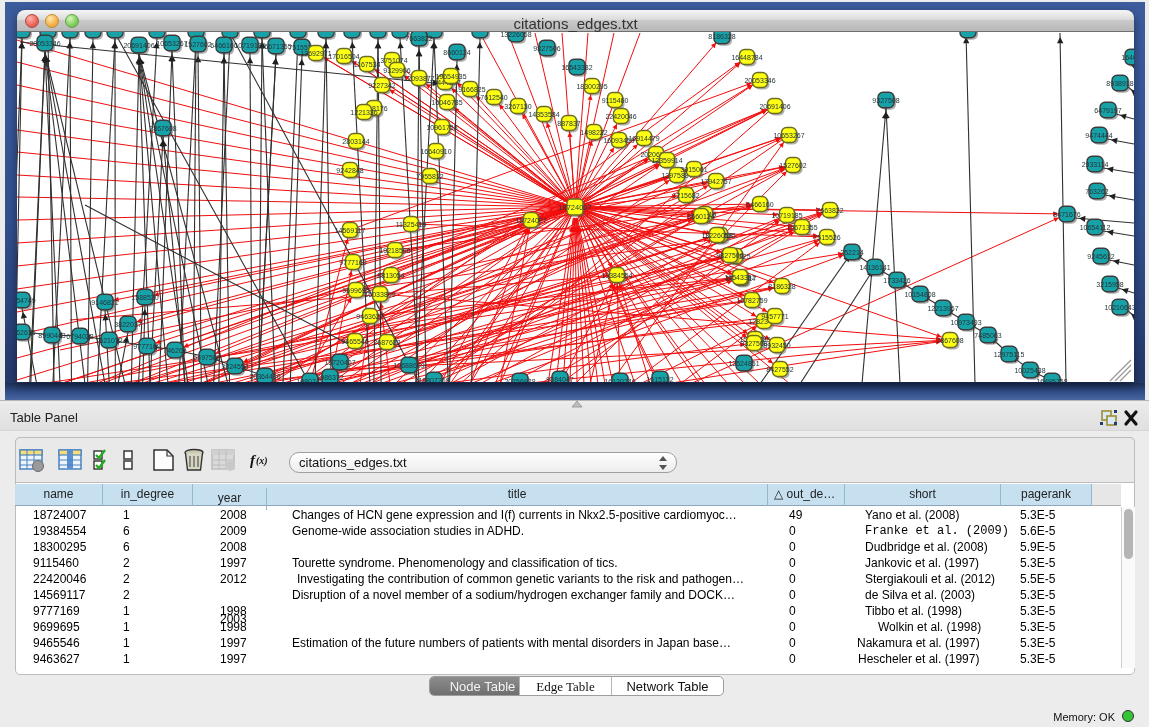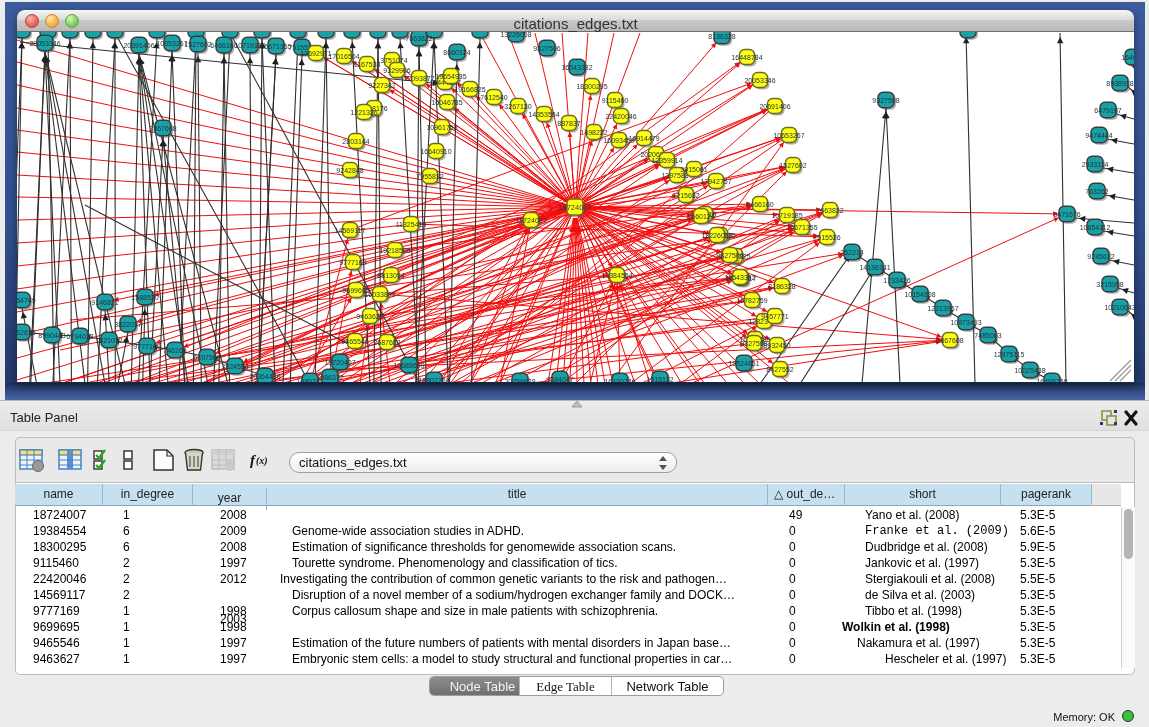--- a/index.html
+++ b/index.html
@@ -1087,102 +1087,100 @@
 <div class="thc" style="left:103px;width:90px;top:484px;">in_degree</div>
 <div class="thc" style="left:193px;width:74px;top:488px;">year</div>
 <div class="thc" style="left:267px;width:501px;top:484px;">title</div>
 <div class="thc" style="left:768px;width:77px;top:484px;text-align:left;padding-left:6px;">△ out_de…</div>
 <div class="thc" style="left:845px;width:156px;top:484px;">short</div>
 <div class="thc" style="left:1001px;width:91px;top:484px;">pagerank</div>
 <div class="trow" style="top:507px;">
 <span style="left:18px;">18724007</span>
     <span style="left:108px;">1</span>
     <span style="left:205px;">2008</span>
+    <span style="left:277px;width:485px;">Changes of HCN gene expression and I(f) currents in Nkx2.5-positive cardiomyoc…</span>
     <span style="left:774px;">49</span>
     <span style="left:850px;">Yano et al. (2008)</span>
     <span style="left:1005px;">5.3E-5</span>
   </div>
 <div class="trow" style="top:523px;">
 <span style="left:18px;">19384554</span>
     <span style="left:108px;">6</span>
     <span style="left:205px;">2009</span>
     <span style="left:277px;width:485px;">Genome-wide association studies in ADHD.</span>
     <span style="left:774px;">0</span>
     <span style="left:850px;font-family:Liberation Mono, monospace;">Franke et al. (2009)</span>
     <span style="left:1005px;">5.6E-5</span>
   </div>
 <div class="trow" style="top:539px;">
 <span style="left:18px;">18300295</span>
     <span style="left:108px;">6</span>
     <span style="left:205px;">2008</span>
-    <span style="left:277px;width:485px;">Estimation of significance thresholds for genomewide association scans.</span>
     <span style="left:774px;">0</span>
     <span style="left:850px;">Dudbridge et al. (2008)</span>
     <span style="left:1005px;">5.9E-5</span>
   </div>
 <div class="trow" style="top:555px;">
 <span style="left:18px;">9115460</span>
     <span style="left:108px;">2</span>
     <span style="left:205px;">1997</span>
     <span style="left:277px;width:485px;">Tourette syndrome. Phenomenology and classification of tics.</span>
     <span style="left:774px;">0</span>
     <span style="left:850px;">Jankovic et al. (1997)</span>
     <span style="left:1005px;">5.3E-5</span>
   </div>
 <div class="trow" style="top:571px;">
 <span style="left:18px;">22420046</span>
     <span style="left:108px;">2</span>
     <span style="left:205px;">2012</span>
-    <span style="left:265px;width:485px;">Investigating the contribution of common genetic variants to the risk and pathogen…</span>
+    <span style="left:282px;width:485px;">Investigating the contribution of common genetic variants to the risk and pathogen…</span>
     <span style="left:774px;">0</span>
-    <span style="left:850px;">Stergiakouli et al. (2008)</span>
+    <span style="left:850px;">Stergiakouli et al. (2012)</span>
     <span style="left:1005px;">5.5E-5</span>
   </div>
 <div class="trow" style="top:587px;">
 <span style="left:18px;">14569117</span>
     <span style="left:108px;">2</span>
     <span style="left:205px;margin-top:24px;">2003</span>
     <span style="left:277px;width:485px;">Disruption of a novel member of a sodium/hydrogen exchanger family and DOCK…</span>
     <span style="left:774px;">0</span>
     <span style="left:850px;">de Silva et al. (2003)</span>
     <span style="left:1005px;">5.3E-5</span>
   </div>
 <div class="trow" style="top:603px;">
 <span style="left:18px;">9777169</span>
     <span style="left:108px;">1</span>
     <span style="left:205px;">1998</span>
-    <span style="left:277px;width:485px;">Corpus callosum shape and size in male patients with schizophrenia.</span>
     <span style="left:774px;">0</span>
     <span style="left:850px;">Tibbo et al. (1998)</span>
     <span style="left:1005px;">5.3E-5</span>
   </div>
 <div class="trow" style="top:619px;">
 <span style="left:18px;">9699695</span>
     <span style="left:108px;">1</span>
     <span style="left:205px;">1998</span>
     <span style="left:774px;">0</span>
-    <span style="left:827px;font-weight:bold;">Wolkin et al. (1998)</span>
+    <span style="left:863px;">Wolkin et al. (1998)</span>
     <span style="left:1005px;">5.3E-5</span>
   </div>
 <div class="trow" style="top:635px;">
 <span style="left:18px;">9465546</span>
     <span style="left:108px;">1</span>
     <span style="left:205px;">1997</span>
     <span style="left:277px;width:485px;">Estimation of the future numbers of patients with mental disorders in Japan base…</span>
     <span style="left:774px;">0</span>
     <span style="left:842px;">Nakamura et al. (1997)</span>
     <span style="left:1005px;">5.3E-5</span>
   </div>
 <div class="trow" style="top:651px;">
 <span style="left:18px;">9463627</span>
     <span style="left:108px;">1</span>
     <span style="left:205px;">1997</span>
-    <span style="left:277px;width:485px;">Embryonic stem cells: a model to study structural and functional properties in car…</span>
     <span style="left:774px;">0</span>
-    <span style="left:870px;">Hescheler et al. (1997)</span>
+    <span style="left:843px;">Hescheler et al. (1997)</span>
     <span style="left:1005px;">5.3E-5</span>
   </div>
 <div style="position:absolute;left:1092px;top:484px;width:29px;height:22px;background:#e7e7e7;border-bottom:1px solid #b0b0b0;"></div>
 <div class="scrollstrip">
     <div class="thumb"></div>
   </div>
 <div class="segwrap">
     <div class="seg sel" style="width:89px;">Node Table</div>
     <div class="seg" style="width:92px;font-family:Liberation Serif, serif;">Edge Table</div>
     <div class="seg" style="width:112px;">Network Table</div>

